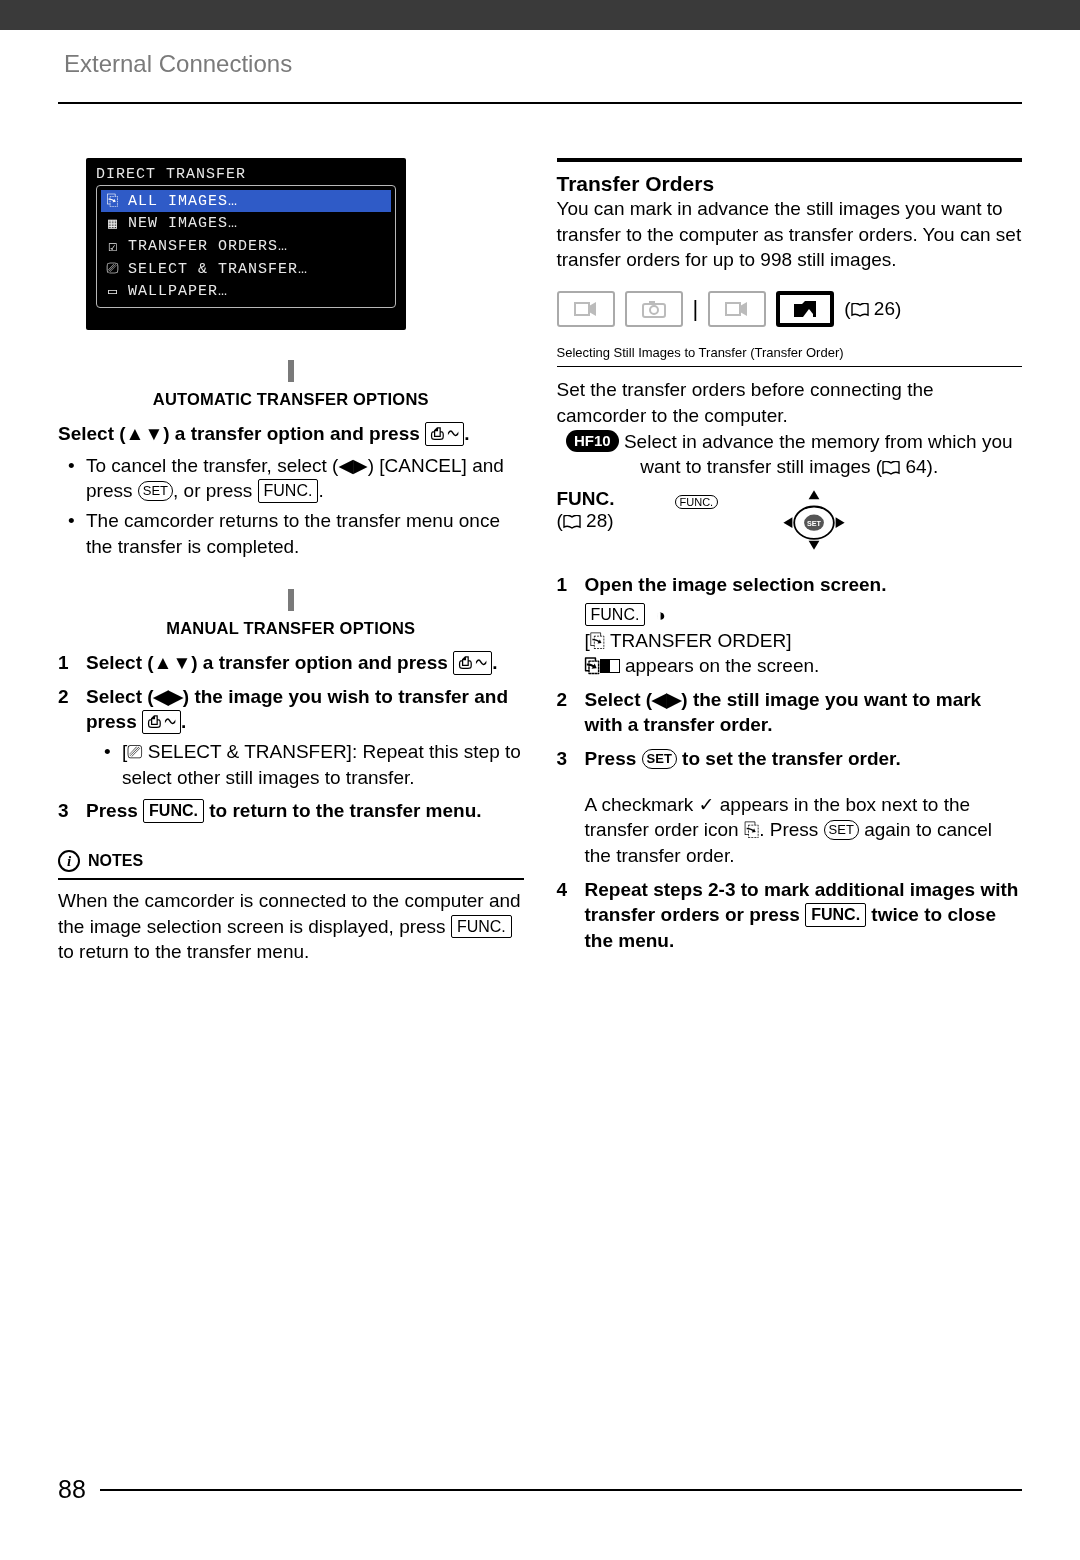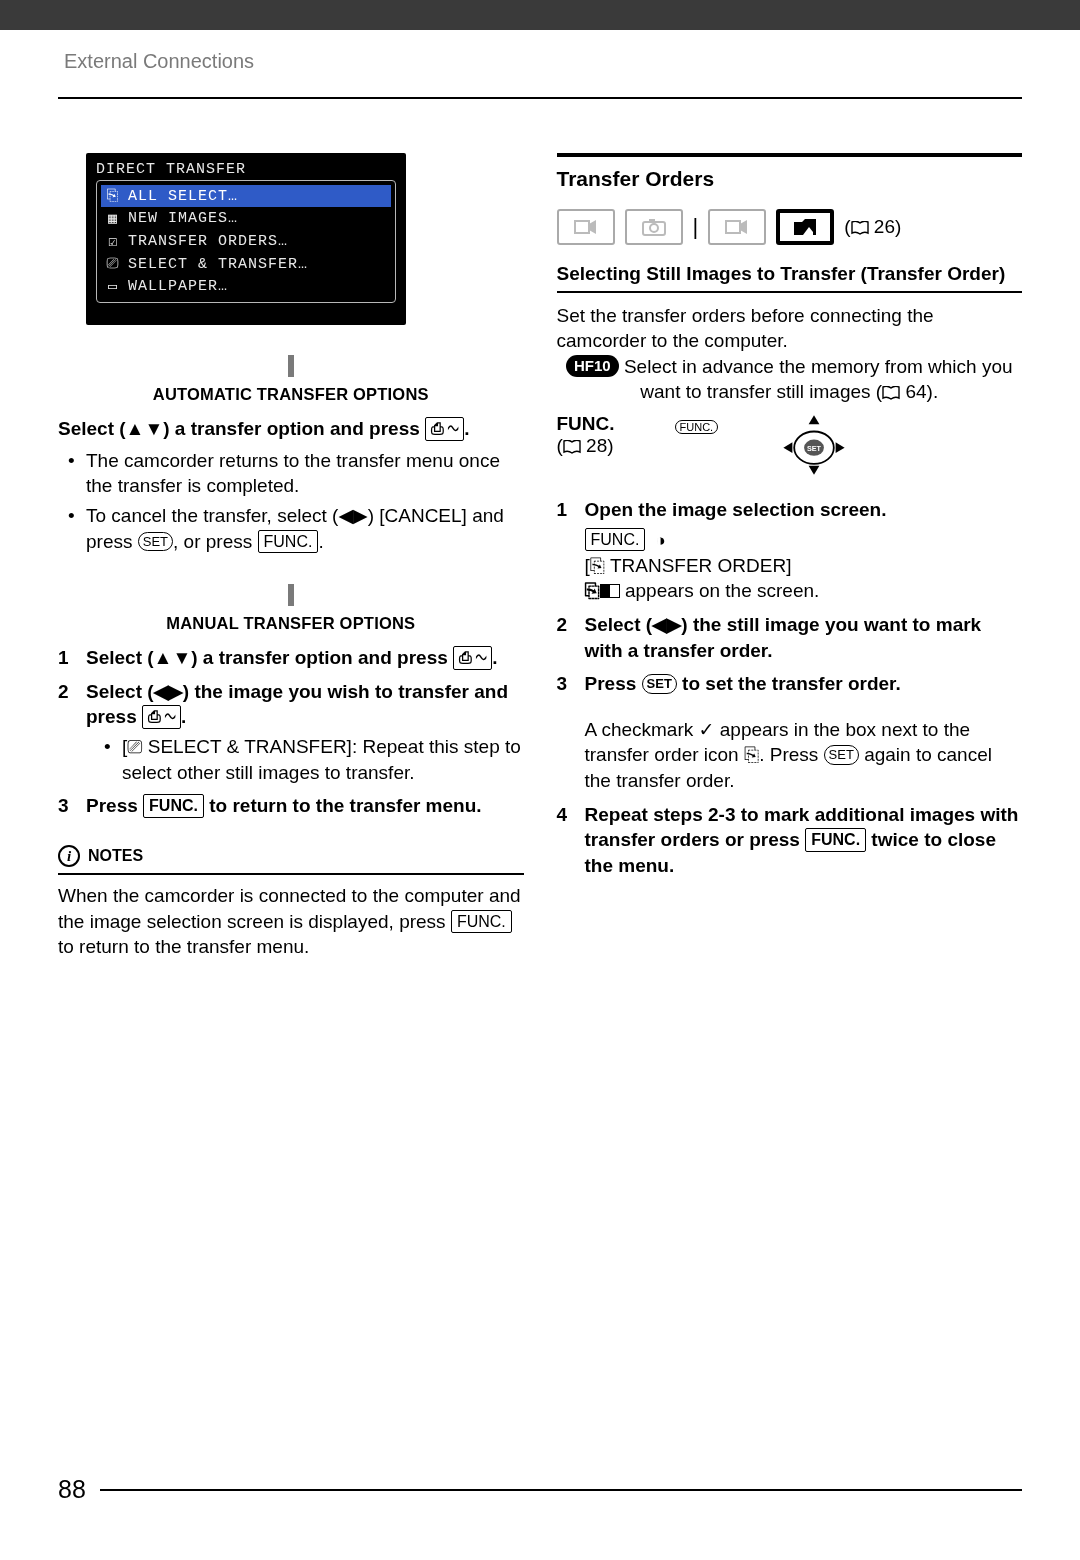--- a/index.html
+++ b/index.html
@@ -1,19 +1,19 @@
 <!DOCTYPE html>
 <html><head>
 <meta charset="utf-8">
 <style>
   * { box-sizing: border-box; margin: 0; padding: 0; }
   html, body { width: 1080px; height: 1560px; font-family: Arial, Helvetica, sans-serif; background: #fff; color: #000; }
   .topbar { width: 100%; height: 30px; background: #3a3a3a; }
   .page { padding: 14px 58px 20px 58px; }
-  .breadcrumb { color: #7a7a7a; font-size: 20px; margin: 6px 0 24px 6px; }
+  .breadcrumb { color: #7a7a7a; font-size: 24px; margin: 6px 0 24px 6px; }
   .hr1 { height: 2px; background: #000; margin-bottom: 54px; }
   .columns { display: flex; gap: 33px; }
   .col { width: 50%; }
   .lcd { width: 320px; margin-left: 28px; background: #000; color: #e8e8e8; font-family: "Courier New", monospace; font-size: 15px; letter-spacing: 1px; padding: 8px 10px 22px 10px; border-radius: 2px; }
   .lcd-title { margin-bottom: 2px; }
   .lcd-inner { border: 1px solid #b8b8b8; border-radius: 4px; padding: 4px 4px; }
   .lcd-row { display: flex; align-items: center; gap: 6px; padding: 2px 3px; }
   .lcd-row.selected { background: #2f5bc7; color: #fff; }
   .glyph { display: inline-block; width: 18px; text-align: center; }
   .section-hdr { display: flex; align-items: center; gap: 8px; margin: 30px 0 12px 0; flex-direction: column; }
@@ -40,21 +40,21 @@
   .notes-line { height: 2px; background: #000; margin-bottom: 8px; }
   .h3 { font-weight: bold; font-size: 21px; }
   .thickrule { height: 4px; background: #000; margin-bottom: 10px; }
   .thinrule { height: 1.5px; background: #000; margin: 6px 0 10px 0; }
   .para { font-size: 19px; line-height: 1.35; }
   .moderow { display: flex; align-items: center; gap: 10px; margin: 18px 0 18px 0; }
   .modebox { width: 58px; height: 36px; border: 2px solid #000; border-radius: 3px; display: flex; align-items: center; justify-content: center; font-size: 18px; }
   .modebox.last { border-width: 4px; }
   .modebox.faded { color: #aaa; border-color: #aaa; }
   .pageref { font-size: 19px; }
-  .subhead { font-weight: bold; font-size: 19px; margin-bottom: 4px; }
+  .subhead { font-weight: normal; font-size: 13px; margin-bottom: 4px; }
   .funcblock { display: flex; align-items: flex-start; gap: 60px; margin: 8px 0 16px 0; }
   .funcblock .left { font-size: 19px; }
   .funcblock .mid { margin-top: 6px; }
   .funcblock .right svg { width: 72px; height: 64px; }
   .badge { display: inline-block; background: #000; color: #fff; border-radius: 12px; padding: 1px 8px; font-weight: bold; font-size: 15px; vertical-align: 2px; }
   .checkbox { display: inline-block; width: 20px; height: 14px; border: 1px solid #000; vertical-align: -1px; position: relative; }
   .checkbox::before { content: ""; position: absolute; left: 0; top: -1px; bottom: -1px; width: 9px; background: #000; }
   .book { display: inline-block; vertical-align: -2px; }
   .footer { position: absolute; left: 58px; right: 58px; bottom: 56px; display: flex; align-items: center; gap: 14px; }
   .footer .pn { font-size: 25px; }
@@ -72,21 +72,21 @@
 
   <div class="columns">
 
     <div class="col">
 
       <div class="lcd">
         <div class="lcd-title">DIRECT TRANSFER</div>
         <div class="lcd-inner">
           <div class="lcd-row selected">
             <span class="glyph">⎘</span>
-            <span>ALL SELECT…</span>
+            <span>ALL IMAGES…</span>
           </div>
           <div class="lcd-row">
             <span class="glyph">▦</span>
             <span>NEW IMAGES…</span>
           </div>
           <div class="lcd-row">
             <span class="glyph">☑</span>
             <span>TRANSFER ORDERS…</span>
           </div>
           <div class="lcd-row">
@@ -103,24 +103,24 @@
       <div class="section-hdr">
         <div class="bar"></div>
         <div class="txt">Automatic transfer options</div>
       </div>
 
       <div class="body">
         <p class="lead">
           <span>Select (</span><span class="sym">▲▼</span><span>) a transfer option and press </span><span class="boxlbl">⎙ ∿</span><span>.</span>
         </p>
         <ul class="bul">
+          <li>
+            <span>To cancel the transfer, select (</span><span class="sym">◀▶</span><span>) [CANCEL] and press </span><span class="pill">SET</span><span>, or press </span><span class="boxlbl">FUNC.</span><span>.</span>
+          </li>
           <li>The camcorder returns to the transfer menu once the transfer is completed.</li>
-          <li>
-            <span>To cancel the transfer, select (</span><span class="sym">◀▶</span><span>) [CANCEL] and press </span><span class="pill">SET</span><span>, or press </span><span class="boxlbl">FUNC.</span><span>.</span>
-          </li>
         </ul>
       </div>
 
       <div class="section-hdr">
         <div class="bar"></div>
         <div class="txt">Manual transfer options</div>
       </div>
 
       <div class="body">
         <ol class="num">
@@ -149,20 +149,21 @@
       <p class="para">
         <span>When the camcorder is connected to the computer and the image selection screen is displayed, press </span><span class="boxlbl">FUNC.</span><span> to return to the transfer menu.</span>
       </p>
 
     </div>
 
     <div class="col">
       <div class="thickrule"></div>
       <div class="h3">Transfer Orders</div>
 
+      <p class="para">You can mark in advance the still images you want to transfer to the computer as transfer orders. You can set transfer orders for up to 998 still images.</p>
 
       <div class="moderow">
         <div class="modebox faded">
           <svg class="icon" width="24" height="18">
               <rect x="1" y="3" width="14" height="12" fill="none" stroke="#bbb" stroke-width="2"></rect>
               <path d="M15 6 L22 2 L22 16 L15 12 Z" fill="#bbb"></path>
             </svg>
         </div>
         <div class="modebox faded">
           <svg class="icon" width="24" height="18">

